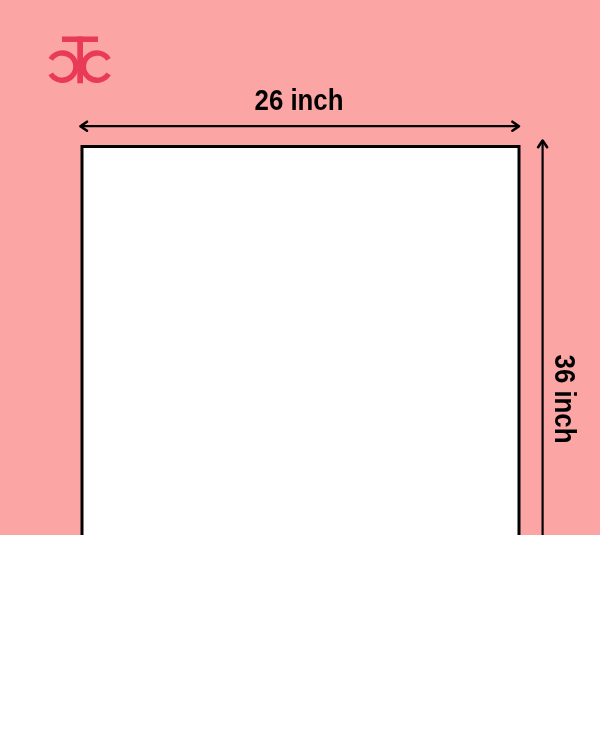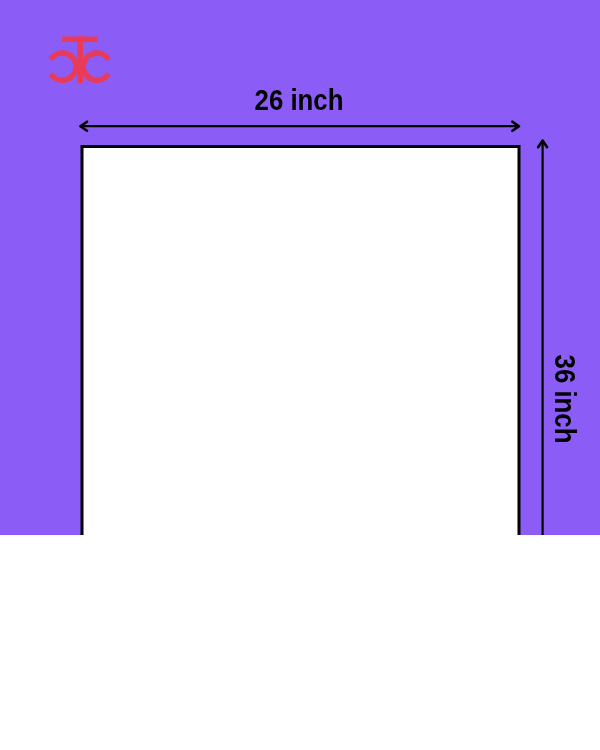--- a/index.html
+++ b/index.html
@@ -1,16 +1,16 @@
 <!DOCTYPE html>
 <html><head>
 <meta charset="utf-8">
 <style>
   html,body{margin:0;padding:0;background:#ffffff;}
-  .page{position:relative;width:600px;height:535px;background:#8b5cf6;overflow:hidden;
+  .page{position:relative;width:600px;height:535px;background:#fca5a5;overflow:hidden;
         font-family:"Liberation Sans",sans-serif;}
   svg{position:absolute;left:0;top:0;}
 </style>
 </head>
 <body>
 <div class="page">
 <svg width="600" height="750" viewBox="0 0 600 750">
 
   <g fill="#E93A57" stroke="none">
 

